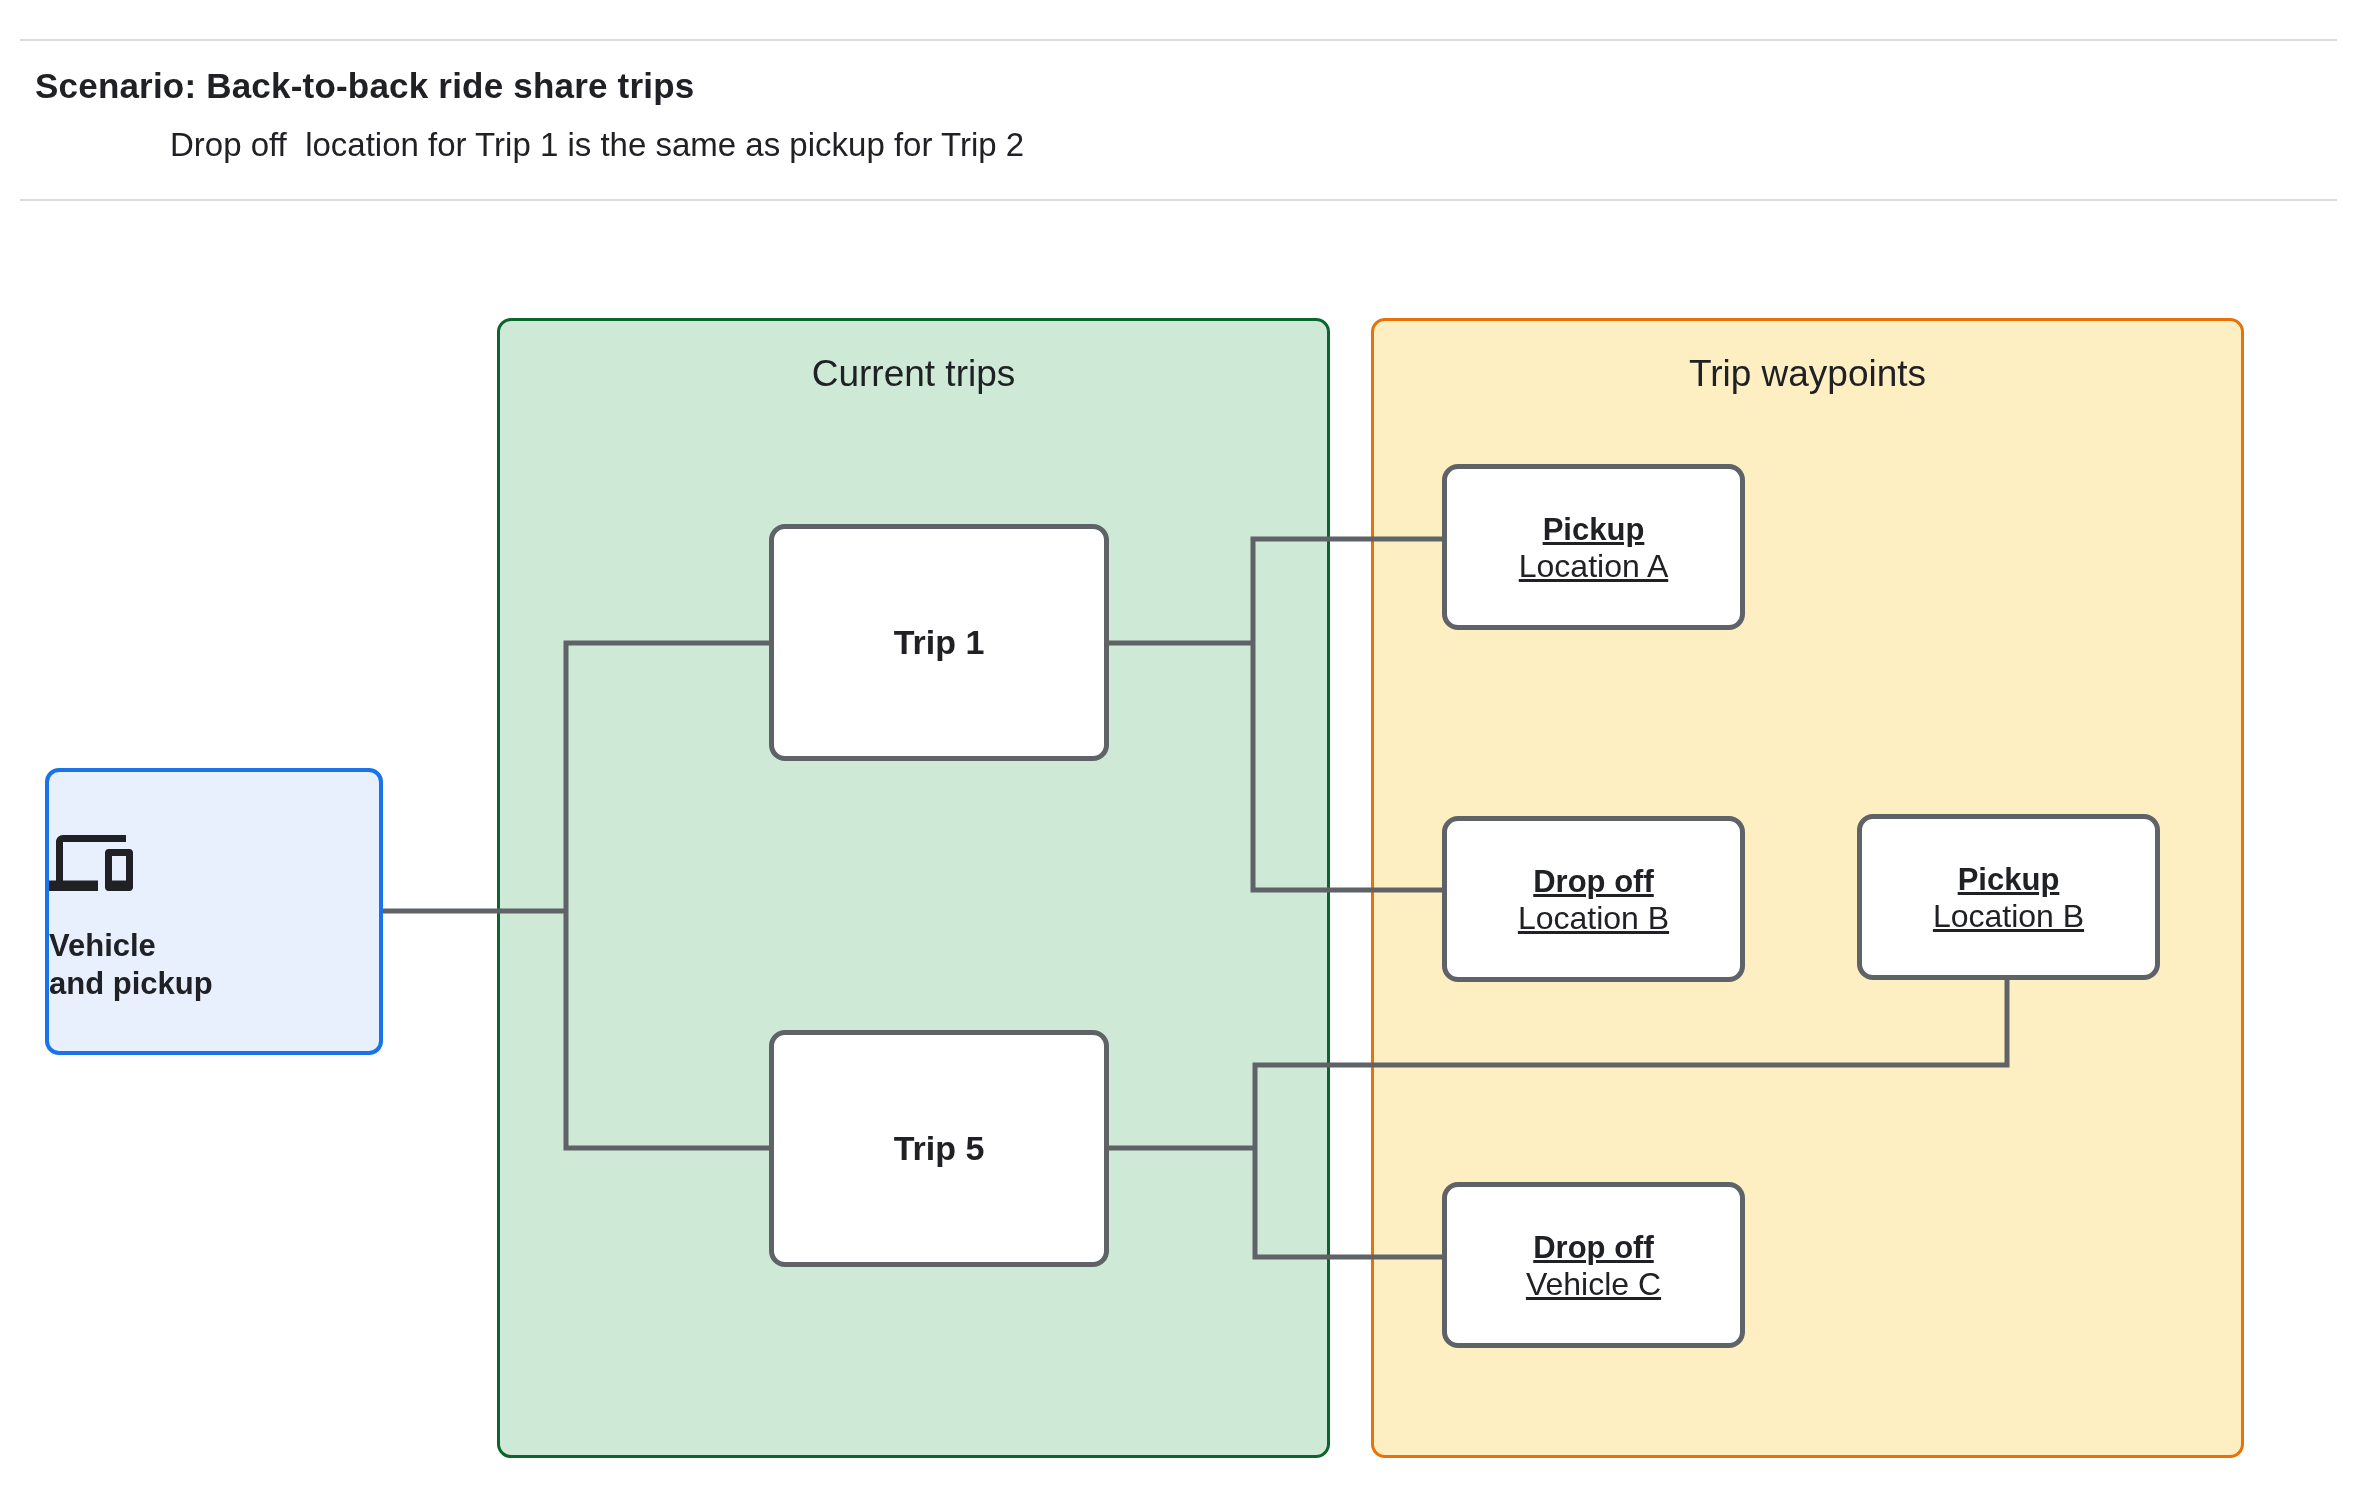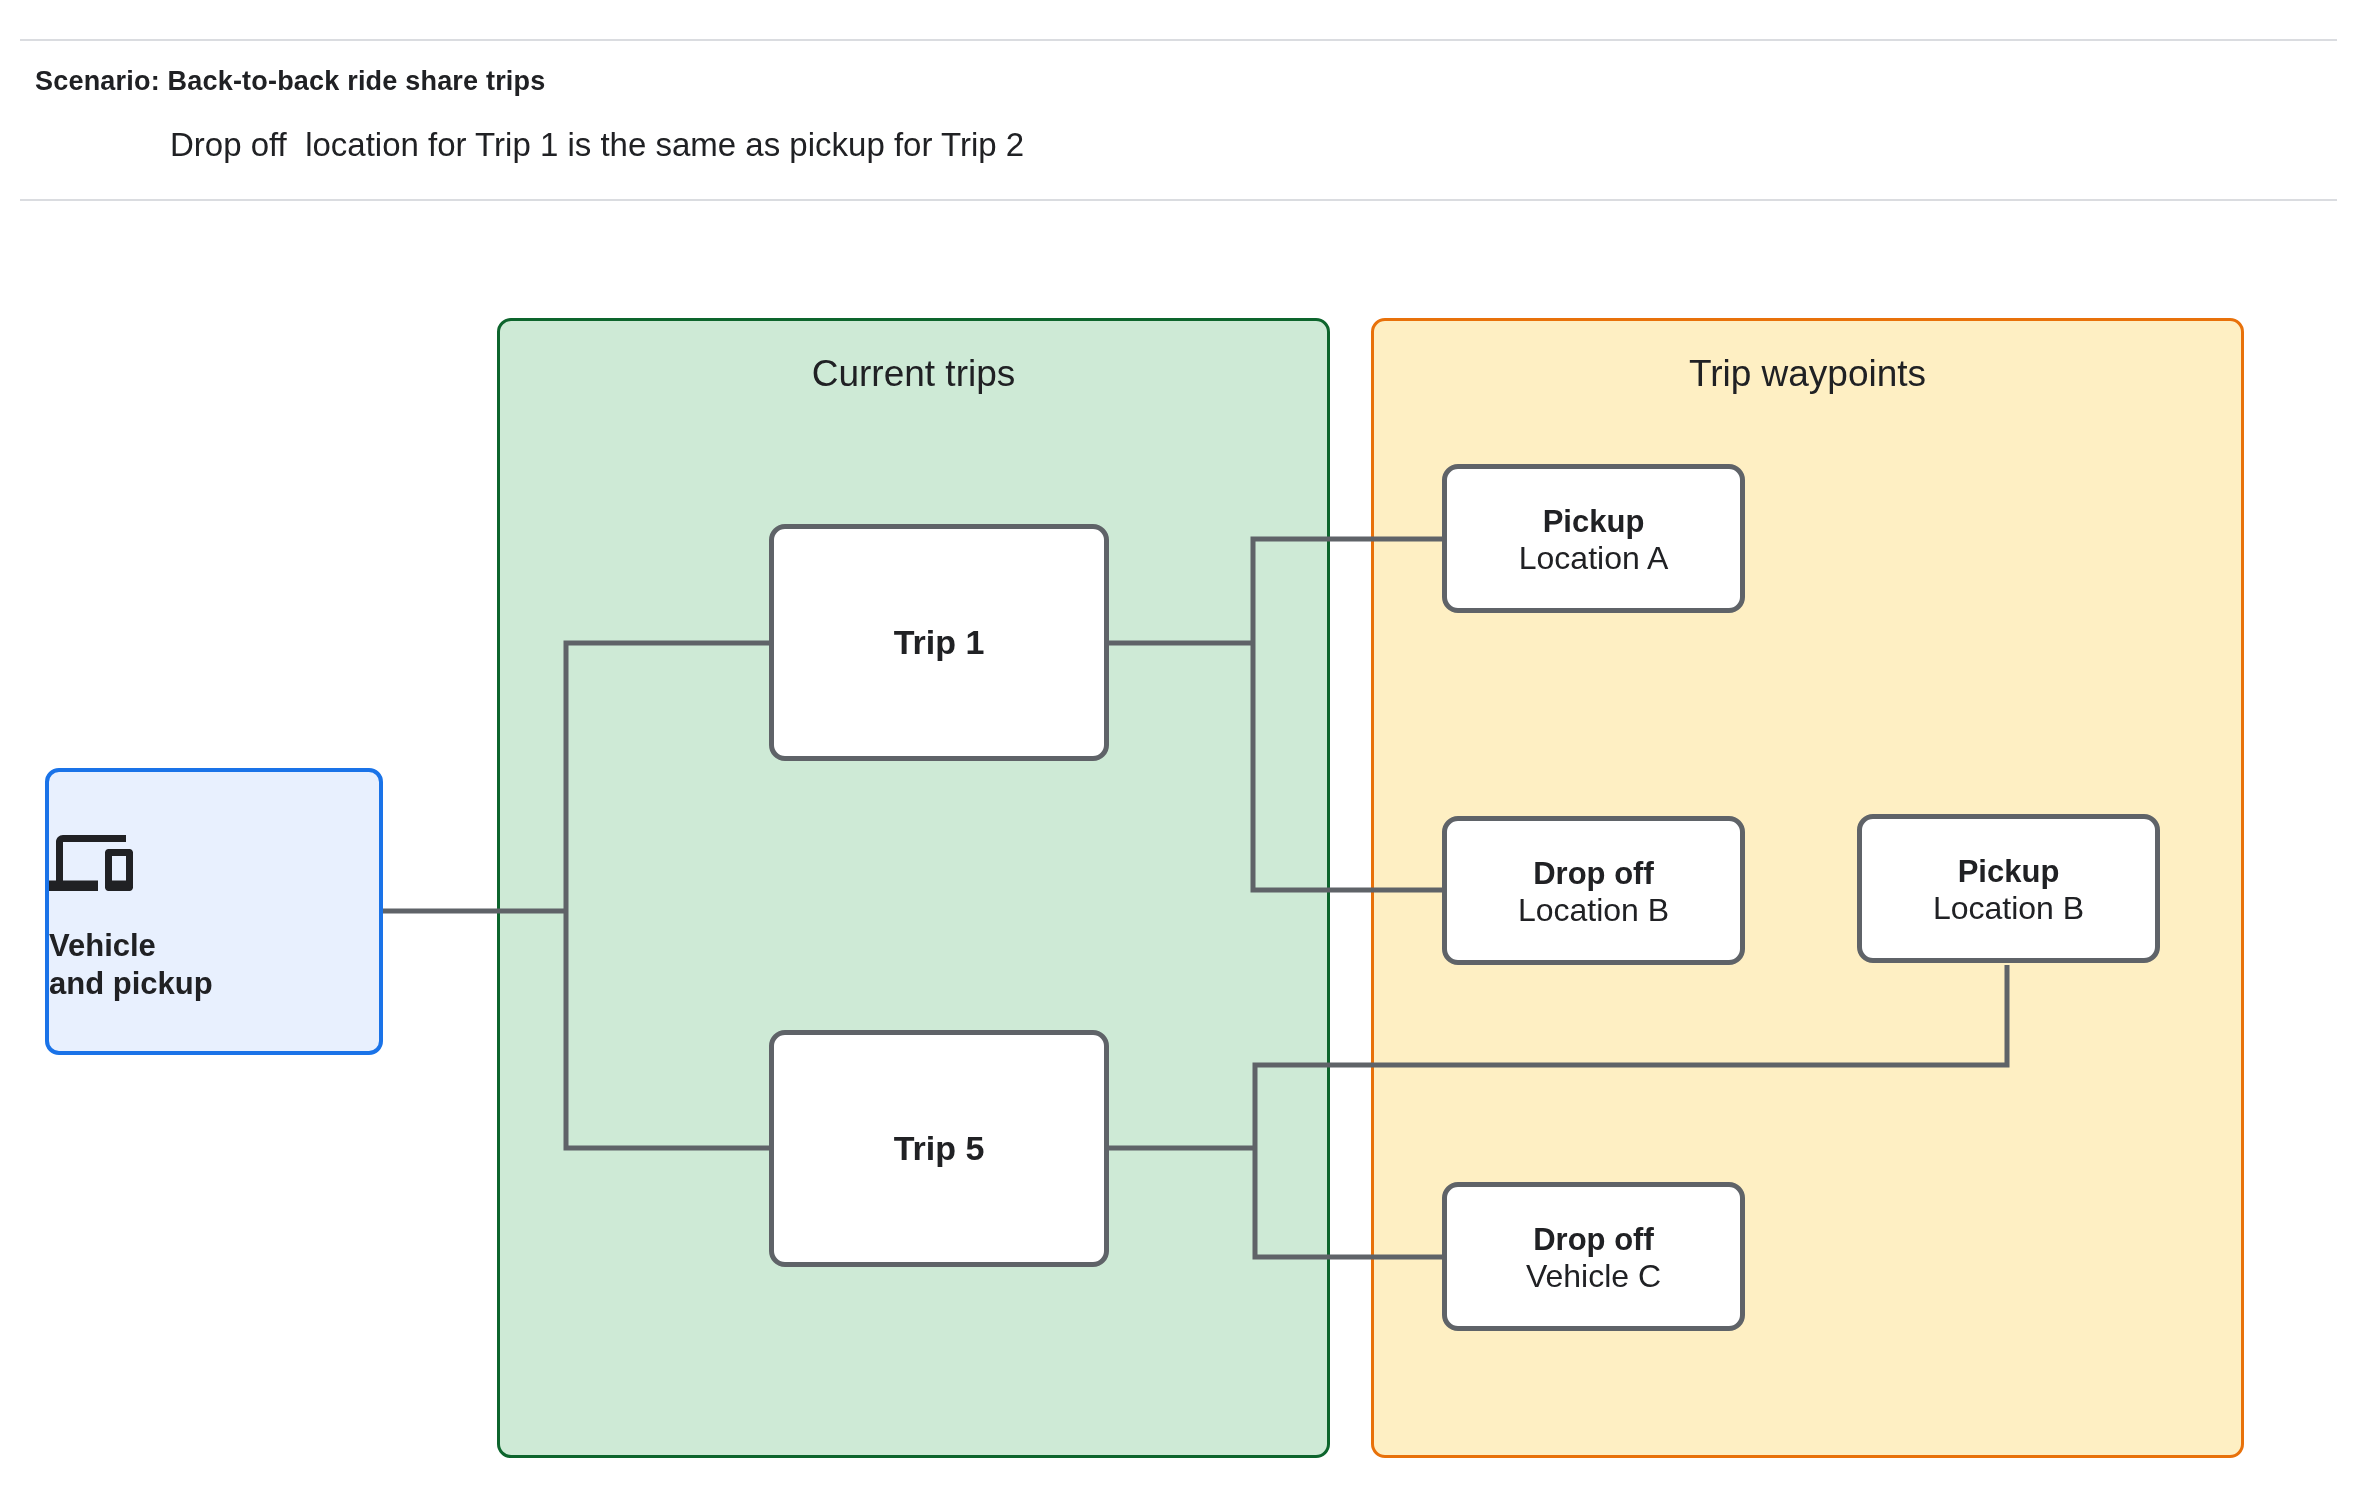--- a/index.html
+++ b/index.html
@@ -21,21 +21,21 @@
     background:#ffffff;
     font-family:"Liberation Sans", sans-serif;
     color:var(--text);
     overflow:hidden;
   }
   .rule{position:absolute;left:20px;width:2317px;height:2px;background:var(--divider);}
   .rule.top{top:39px;}
   .rule.bottom{top:199px;}
   .page-title{
     position:absolute;left:35px;top:66px;
-    font-size:27px;font-weight:700;letter-spacing:0.2px;
+    font-size:35px;font-weight:700;letter-spacing:0.2px;
   }
   .page-subtitle{
     position:absolute;left:170px;top:126px;
     font-size:33px;font-weight:400;white-space:pre-wrap;
   }
   .panel{
     position:absolute;top:318px;height:1140px;
     border-radius:14px;box-sizing:border-box;
   }
   .panel.green{
@@ -68,21 +68,21 @@
     background:var(--blue-fill);border:4px solid var(--blue-border);border-radius:14px;
     z-index:3;position:absolute;box-sizing:border-box;
     display:flex;flex-direction:column;align-items:flex-start;justify-content:center;
     text-align:center;
   }
   .vehicle-node .icon{margin-bottom:22px;line-height:0;}
   .vehicle-node .vehicle-label{font-size:31px;font-weight:700;line-height:38px;}
   .trip-node{left:769px;width:340px;height:237px;}
   .trip-node.trip1{top:524px;}
   .trip-node.trip2{top:1030px;}
-  .waypoint-node{width:303px;height:149px;}
+  .waypoint-node{width:303px;height:166px;text-decoration:underline;}
   .waypoint-node .wp-title{font-size:31px;font-weight:700;line-height:38px;}
   .waypoint-node .wp-location{font-size:32px;font-weight:400;line-height:34px;}
   .wp-pickup-a{left:1442px;top:464px;}
   .wp-dropoff-b{left:1442px;top:816px;}
   .wp-pickup-b{left:1857px;top:814px;}
   .wp-dropoff-c{left:1442px;top:1182px;}
 </style>
 </head>
 <body>
 

